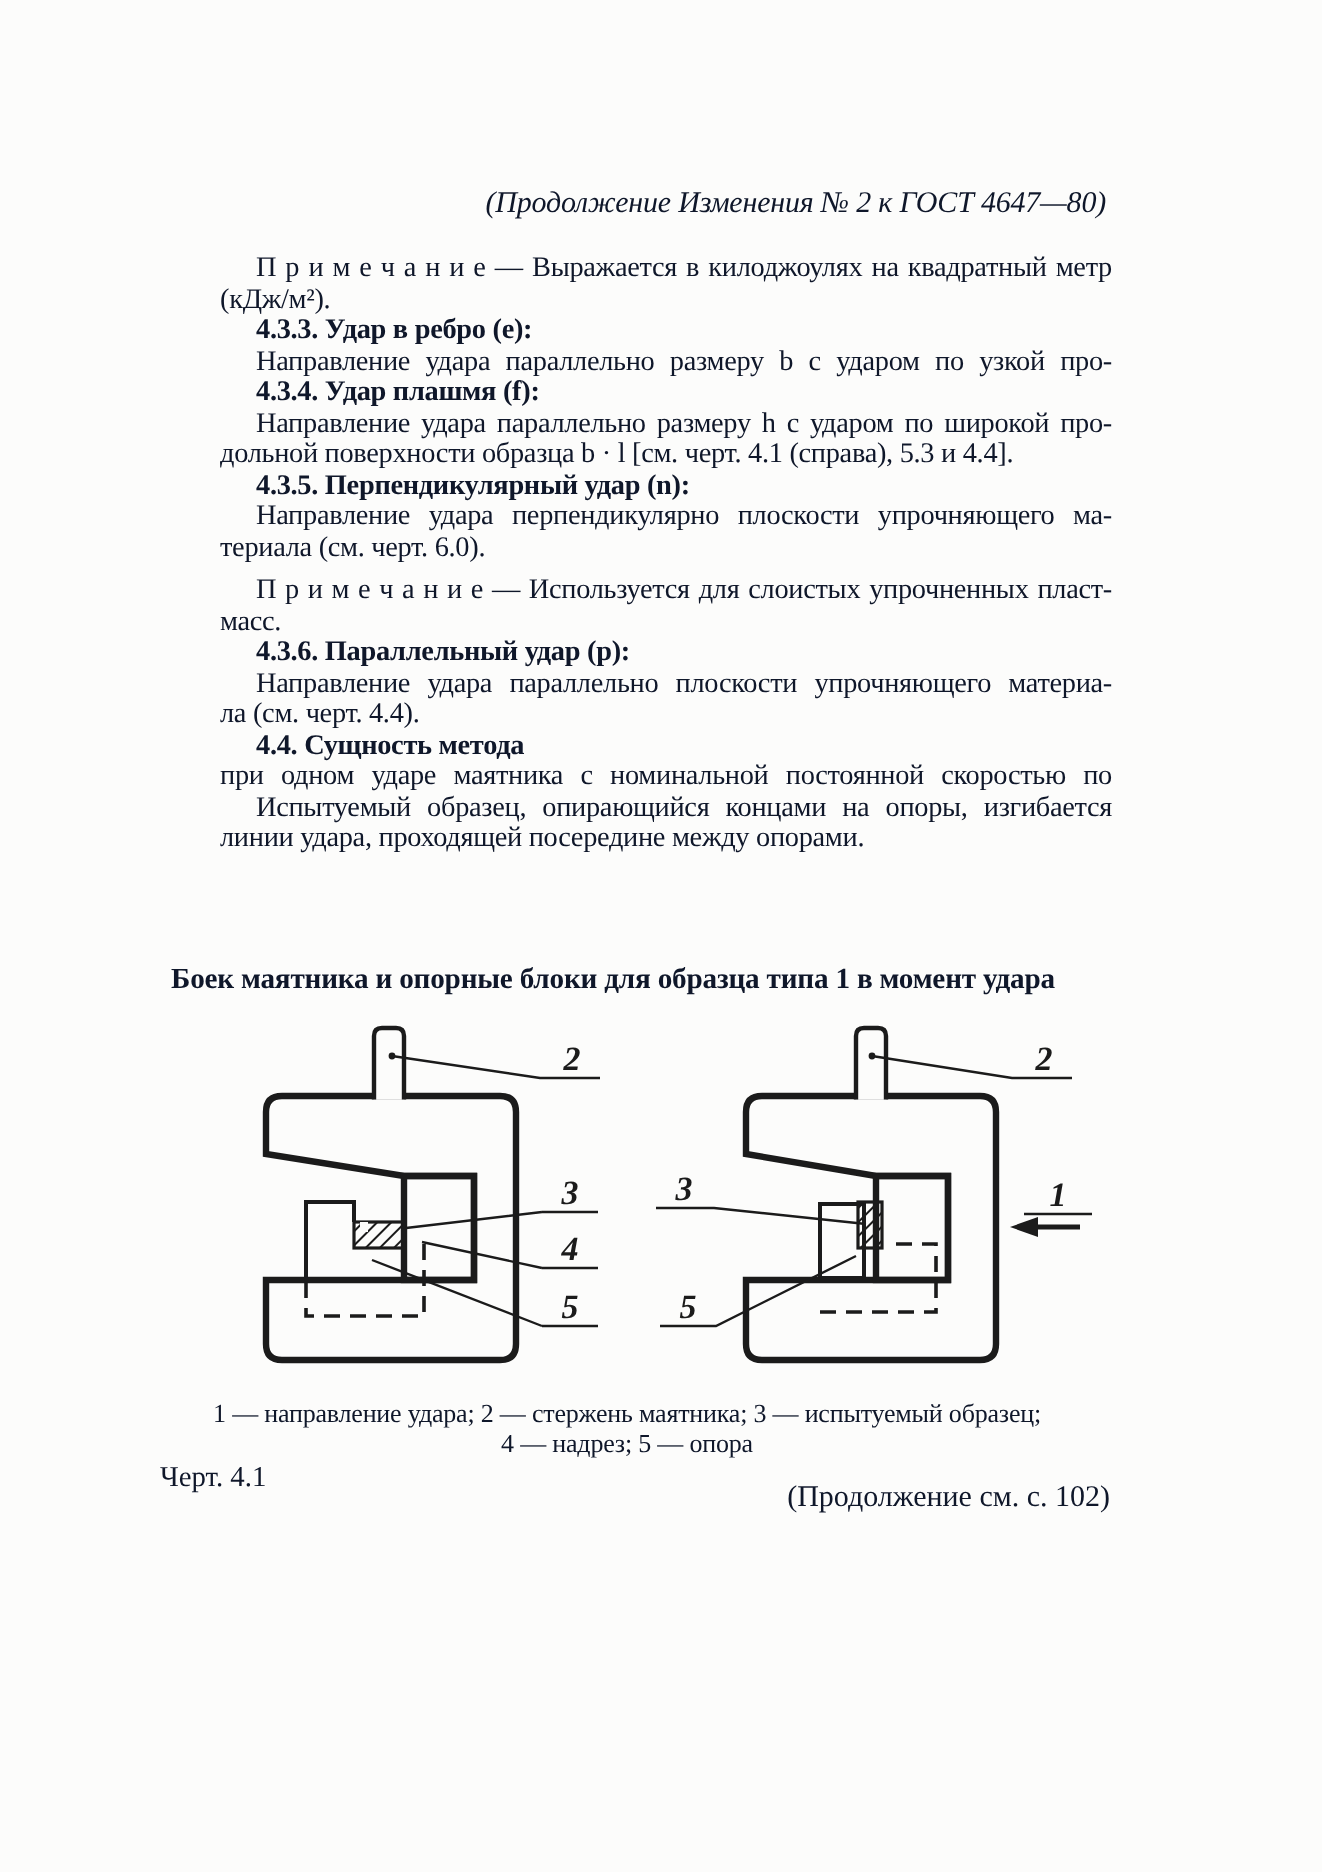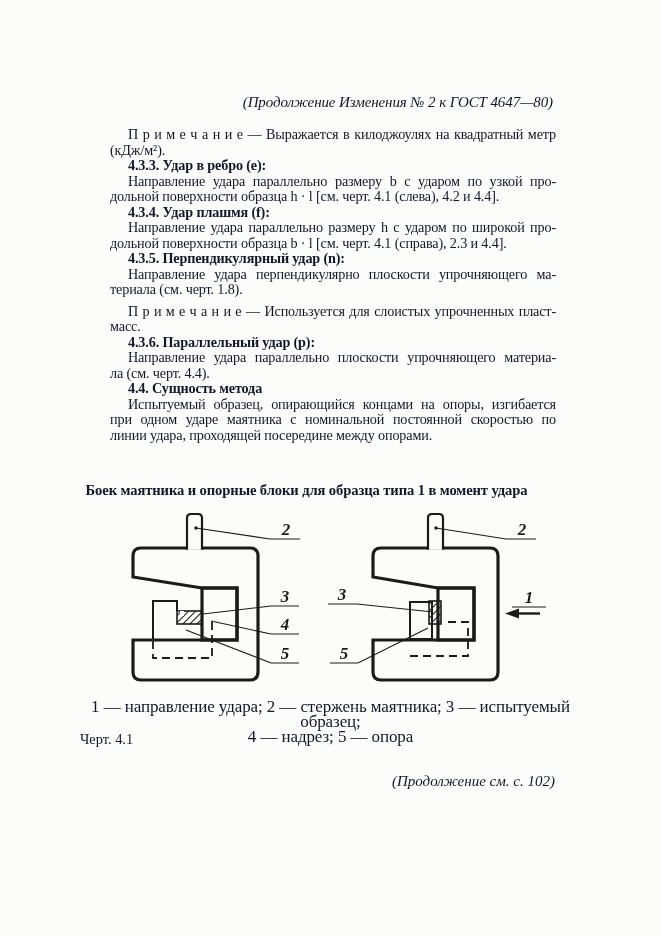--- a/index.html
+++ b/index.html
@@ -32,72 +32,71 @@
     position:absolute;top:482px;left:0;width:613px;
     text-align:center;font-weight:bold;font-size:14.6px;letter-spacing:-0.1px;
   }
   .diagram{position:absolute;top:506px;left:95px;}
   .callout{
     font-family:"Liberation Serif","DejaVu Serif",serif;
     font-style:italic;font-weight:bold;font-size:17px;
     fill:#1b1b1b;
   }
   .fig-caption{
-    position:absolute;top:699px;left:80px;width:501px;
-    text-align:center;font-size:17px;line-height:15px;letter-spacing:-0.1px;
+    position:absolute;top:699px;left:63px;width:501px;
+    text-align:center;font-size:13px;line-height:15px;letter-spacing:-0.1px;
   }
   .fig-number{
     position:absolute;top:731px;left:80px;width:501px;
     font-size:14.4px;
   }
   .doc-footer{
-    position:absolute;top:773px;right:106px;
-    font-style:italic;font-size:15px;
+    position:absolute;top:741px;right:106px;
+    font-size:15px;
   }
 </style>
 </head>
 <body>
 
 <div class="page">
 
   <div class="doc-header">(Продолжение Изменения № 2 к ГОСТ 4647—80)</div>
 
   <div class="text-block">
     <div class="note">
       <div class="line indent">П р и м е ч а н и е — Выражается в килоджоулях на квадратный метр</div>
       <div class="line last">(кДж/м²).</div>
     </div>
     <div>
       <div class="line heading indent">4.3.3. Удар в ребро (e):</div>
       <div class="line indent">Направление удара параллельно размеру b с ударом по узкой про-</div>
-      <div class="line last">дольной поверхности образца h · l [см. черт. 4.1 (слева), 4.2 и 4.4].</div>
     </div>
     <div>
       <div class="line heading indent">4.3.4. Удар плашмя (f):</div>
       <div class="line indent">Направление удара параллельно размеру h с ударом по широкой про-</div>
-      <div class="line last">дольной поверхности образца b · l [см. черт. 4.1 (справа), 2.3 и 4.4].</div>
+      <div class="line last">дольной поверхности образца b · l [см. черт. 4.1 (справа), 5.3 и 4.4].</div>
     </div>
     <div>
       <div class="line heading indent">4.3.5. Перпендикулярный удар (n):</div>
       <div class="line indent">Направление удара перпендикулярно плоскости упрочняющего ма-</div>
-      <div class="line last">териала (см. черт. 1.8).</div>
+      <div class="line last">териала (см. черт. 6.0).</div>
     </div>
     <div class="note">
       <div class="line indent">П р и м е ч а н и е — Используется для слоистых упрочненных пласт-</div>
       <div class="line last">масс.</div>
     </div>
     <div>
       <div class="line heading indent">4.3.6. Параллельный удар (p):</div>
       <div class="line indent">Направление удара параллельно плоскости упрочняющего материа-</div>
       <div class="line last">ла (см. черт. 4.4).</div>
     </div>
     <div>
       <div class="line heading indent">4.4. Сущность метода</div>
+      <div class="line">при одном ударе маятника с номинальной постоянной скоростью по</div>
       <div class="line indent">Испытуемый образец, опирающийся концами на опоры, изгибается</div>
-      <div class="line">при одном ударе маятника с номинальной постоянной скоростью по</div>
       <div class="line last">линии удара, проходящей посередине между опорами.</div>
     </div>
   </div>
 
   <div class="fig-title">Боек маятника и опорные блоки для образца типа 1 в момент удара</div>
 
   <svg class="diagram" width="470" height="196" viewBox="95 506 470 196">
     <defs>
       <pattern id="hatch" width="5" height="5" patternUnits="userSpaceOnUse" patternTransform="rotate(45)">
         <line x1="0" y1="0" x2="0" y2="5" stroke="#1b1b1b" stroke-width="2"></line>

